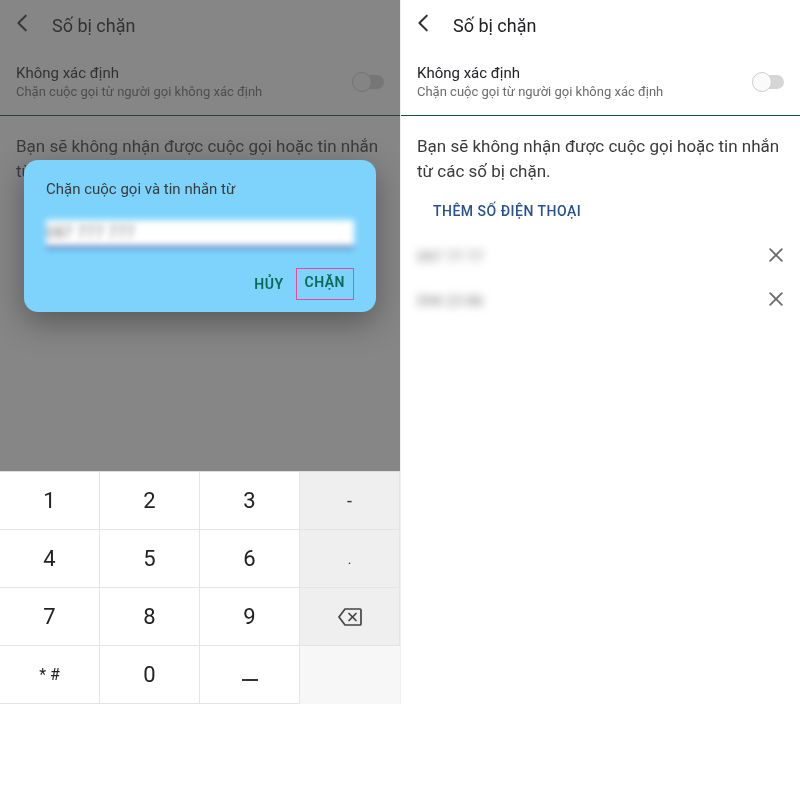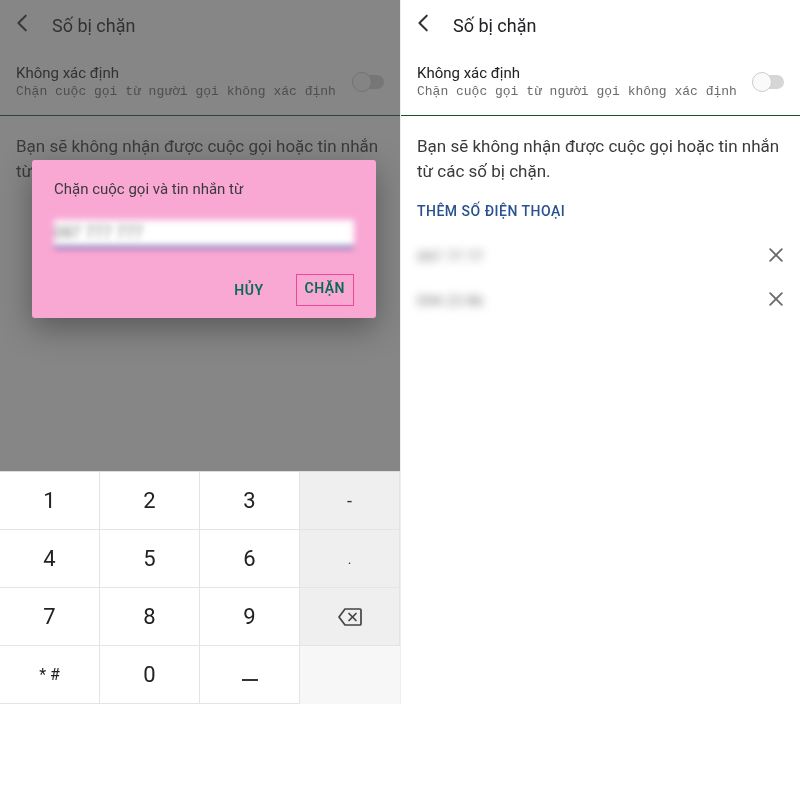--- a/index.html
+++ b/index.html
@@ -26,63 +26,63 @@
   }
   .app-title { font-size: 18px; font-weight: 400; }
   .setting-row {
     padding: 14px 16px 16px;
     display: flex;
     align-items: center;
     border-bottom: 1px solid #14532d;
   }
   .setting-text { flex: 1; min-width: 0; }
   .setting-title { font-size: 15px; margin-bottom: 2px; }
-  .setting-sub { font-size: 13px; color: #6b6b6b; font-family: Liberation Mono, monospace; }
+  .setting-sub { font-size: 13px; color: #6b6b6b; }
   .switch {
     width: 30px; height: 14px; background: #d6d6d6; border-radius: 10px;
     position: relative; flex: none;
   }
   .switch::after {
     content: ""; position: absolute; width: 18px; height: 18px;
     background: #fafafa; border: 1px solid #ccc; border-radius: 50%;
     top: -3px; left: -2px;
   }
   .info-text { font-size: 17px; padding: 18px 16px 10px; line-height: 1.45; color: #3a3a3a; }
   .add-link {
     font-size: 14px; letter-spacing: 0.5px; color: #29508f;
-    padding: 10px 16px 16px; font-weight: 500;
+    padding: 10px 32px 16px; font-weight: 500;
   }
   .number-row {
     display: flex; align-items: center; padding: 10px 14px 10px 16px;
   }
   .blur-num {
     filter: blur(4px);
     color: #7a7a7a; font-size: 15px; flex: 1;
   }
   .x-icon svg { stroke: #6b6b6b; }
 
   
   .left-top { position: relative; flex: 1; background: #fff; }
   .dim-overlay {
     position: absolute; inset: 0; background: rgba(60,60,60,0.62);
   }
   .dialog {
-    position: absolute; left: 32px; right: 24px; top: 160px;
-    background: #f9a8d4; border-radius: 3px;
+    position: absolute; left: 24px; right: 24px; top: 160px;
+    background: #7dd3fc; border-radius: 14px;
     box-shadow: 0 10px 32px rgba(0,0,0,0.35);
     padding: 20px 22px 12px;
   }
   .dialog-title { font-size: 15px; color: #3a3a3a; margin-bottom: 22px; }
   .dialog-input {
     width: 100%; border: none; border-bottom: 2px solid #21368f;
     font-size: 16px; padding: 4px 0 4px; outline: none;
     color: #777; filter: blur(3px);
   }
   .dialog-actions {
-    display: flex; justify-content: flex-end; gap: 20px; margin-top: 26px;
+    display: flex; justify-content: flex-end; gap: 0; margin-top: 20px;
   }
   .dlg-btn {
     font-size: 14px; font-weight: 600; color: #0a6a54;
     padding: 8px 12px; letter-spacing: 0.5px;
   }
   .highlight-box {
     border: 1px solid #ec4899; padding: 5px 8px;
   }
 
   

